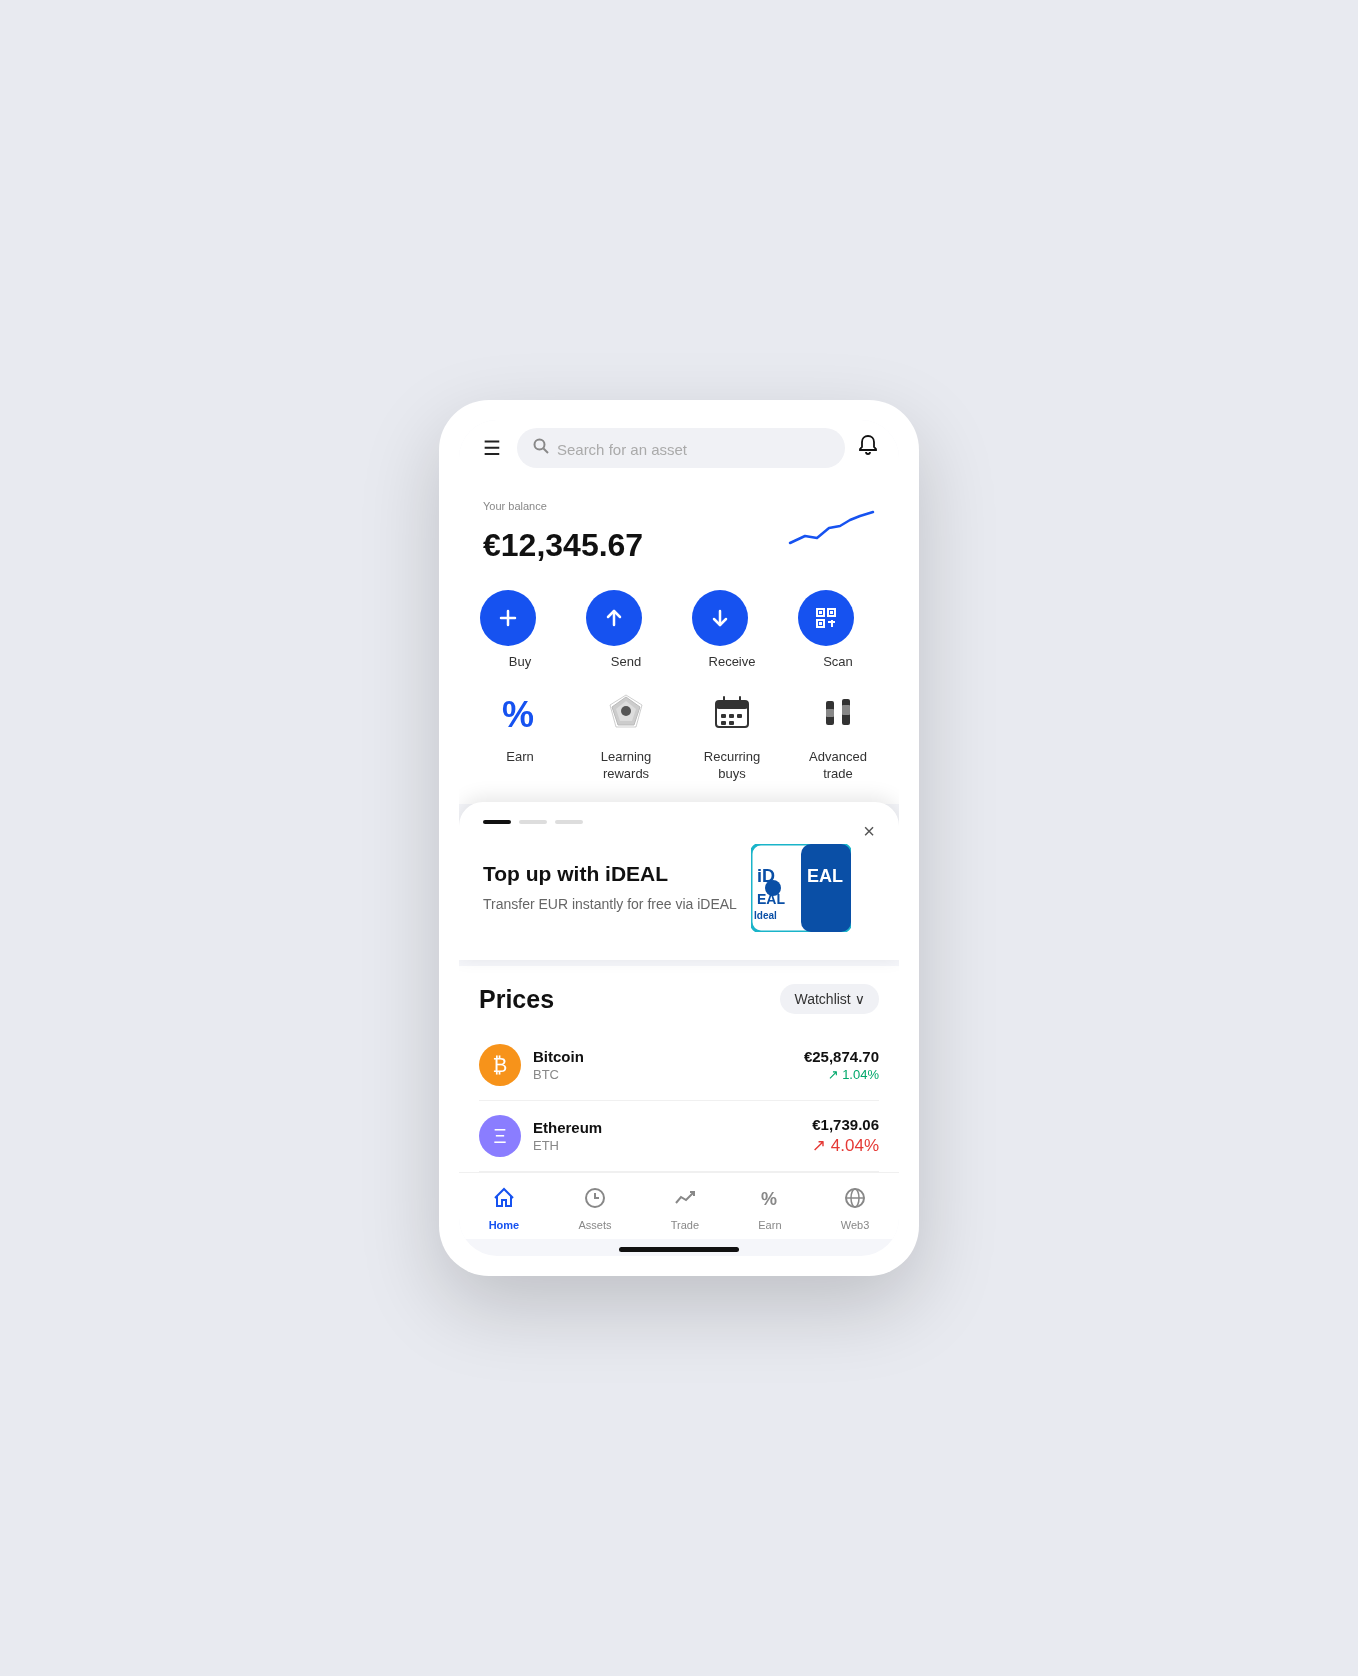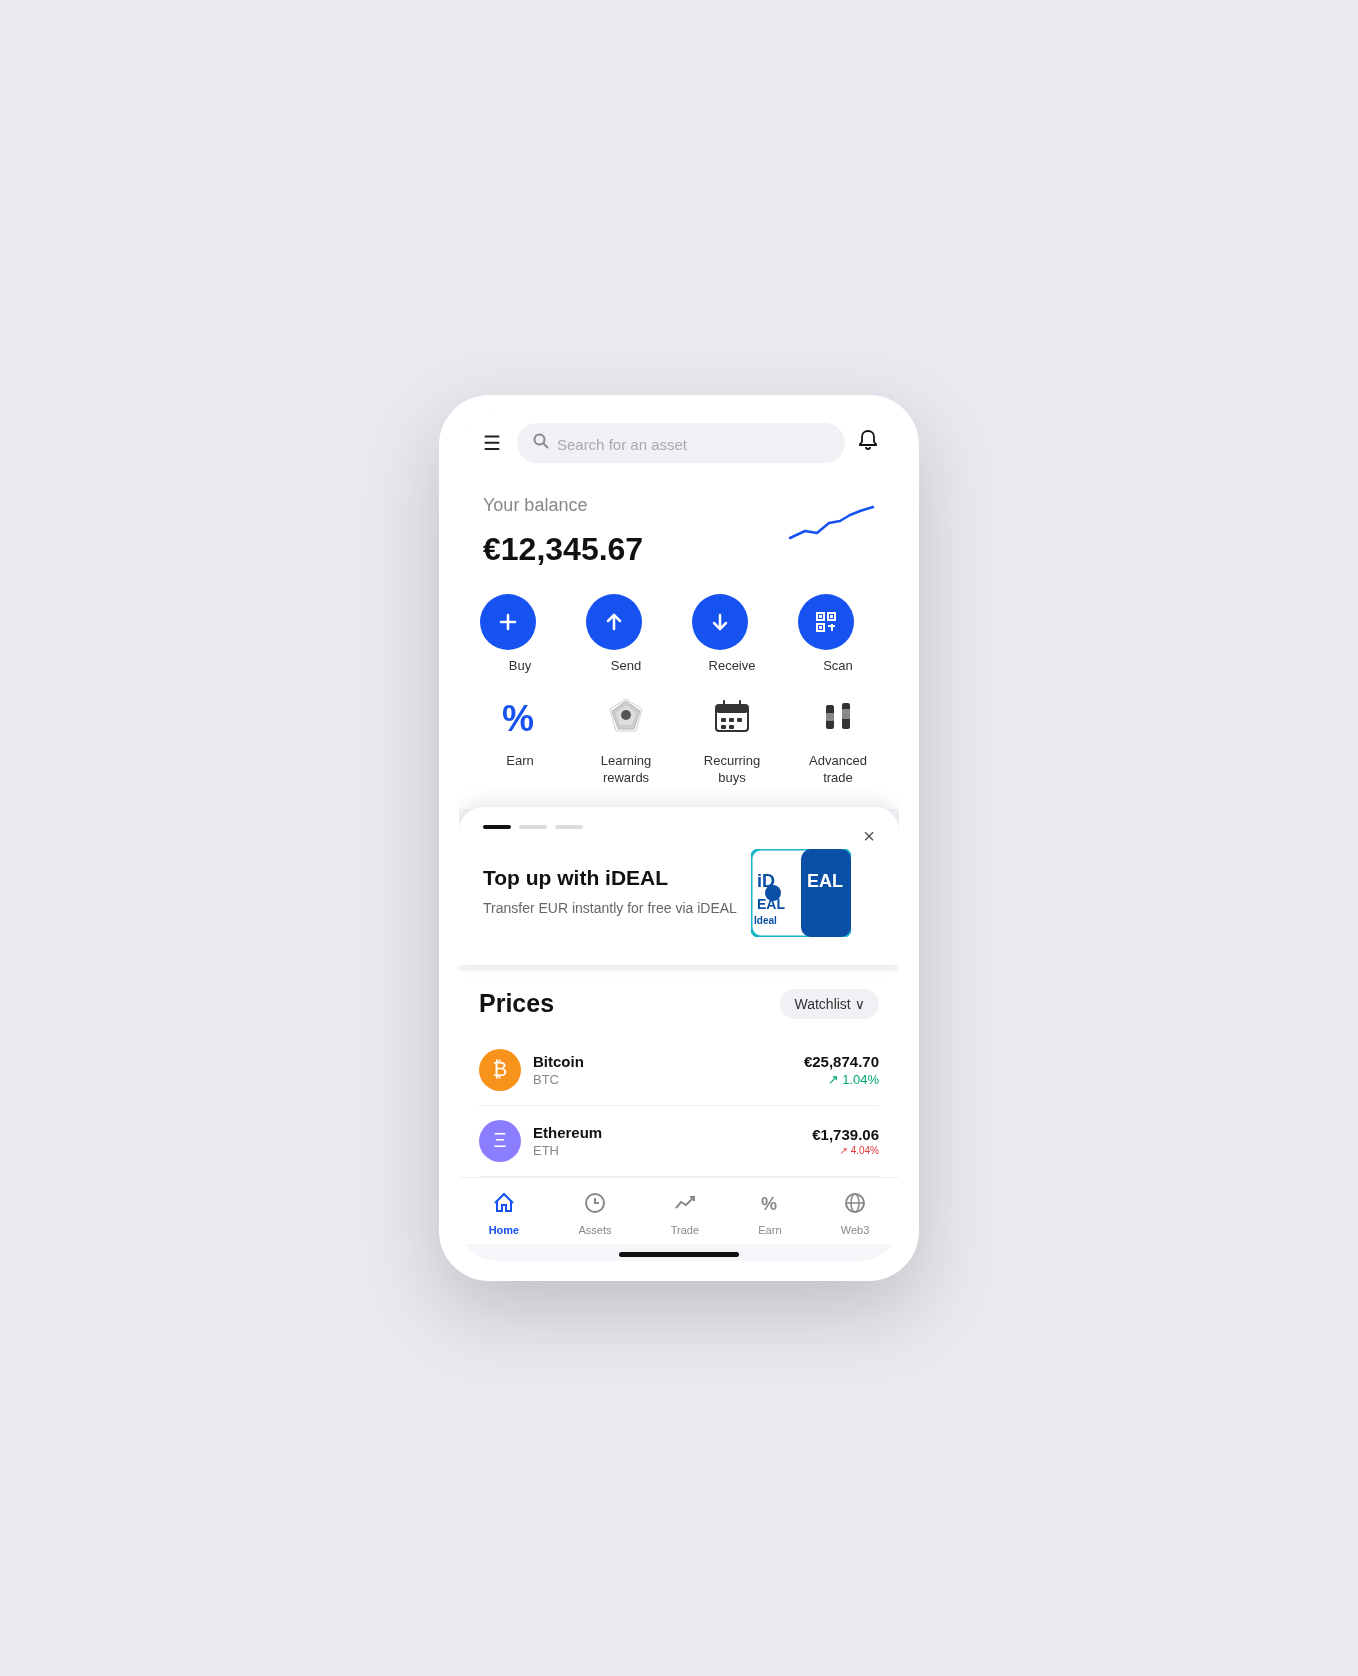--- a/index.html
+++ b/index.html
@@ -71,21 +71,21 @@
     .bell-icon { font-size: 22px; color: #222; cursor: pointer; }
 
     
     .balance-section {
       background: #fff;
       padding: 18px 24px 10px;
       display: flex;
       justify-content: space-between;
       align-items: flex-start;
     }
-    .balance-label { font-size: 18px; color: #888; font-weight: 500; margin-bottom: 15px; }
+    .balance-label { font-size: 11px; color: #888; font-weight: 500; margin-bottom: 15px; }
     .balance-amount { font-size: 32px; font-weight: 700; color: #111; }
     .chart-svg { margin-top: 8px; }
 
     
     .actions-section {
       background: #fff;
       padding: 16px 8px 8px;
     }
     .actions-row {
       display: flex;
@@ -226,21 +226,21 @@
       flex-shrink: 0;
     }
     .btc-icon { background: #f7931a; color: #fff; }
     .eth-icon { background: #8a7dff; color: #fff; }
     .asset-info { flex: 1; }
     .asset-name { font-size: 15px; font-weight: 700; color: #111; }
     .asset-symbol { font-size: 13px; color: #888; margin-top: 2px; }
     .asset-price { text-align: right; }
     .asset-value { font-size: 15px; font-weight: 600; color: #111; }
     .asset-change-pos { font-size: 13px; color: #00a86b; margin-top: 2px; }
-    .asset-change-neg { font-size: 10px; color: #e53935; margin-top: 2px; }
+    .asset-change-neg { font-size: 17px; color: #e53935; margin-top: 2px; }
 
     
     .bottom-nav {
       background: #fff;
       display: flex;
       justify-content: space-around;
       align-items: center;
       padding: 10px 0 4px;
       border-top: 1px solid #f0f0f0;
     }

